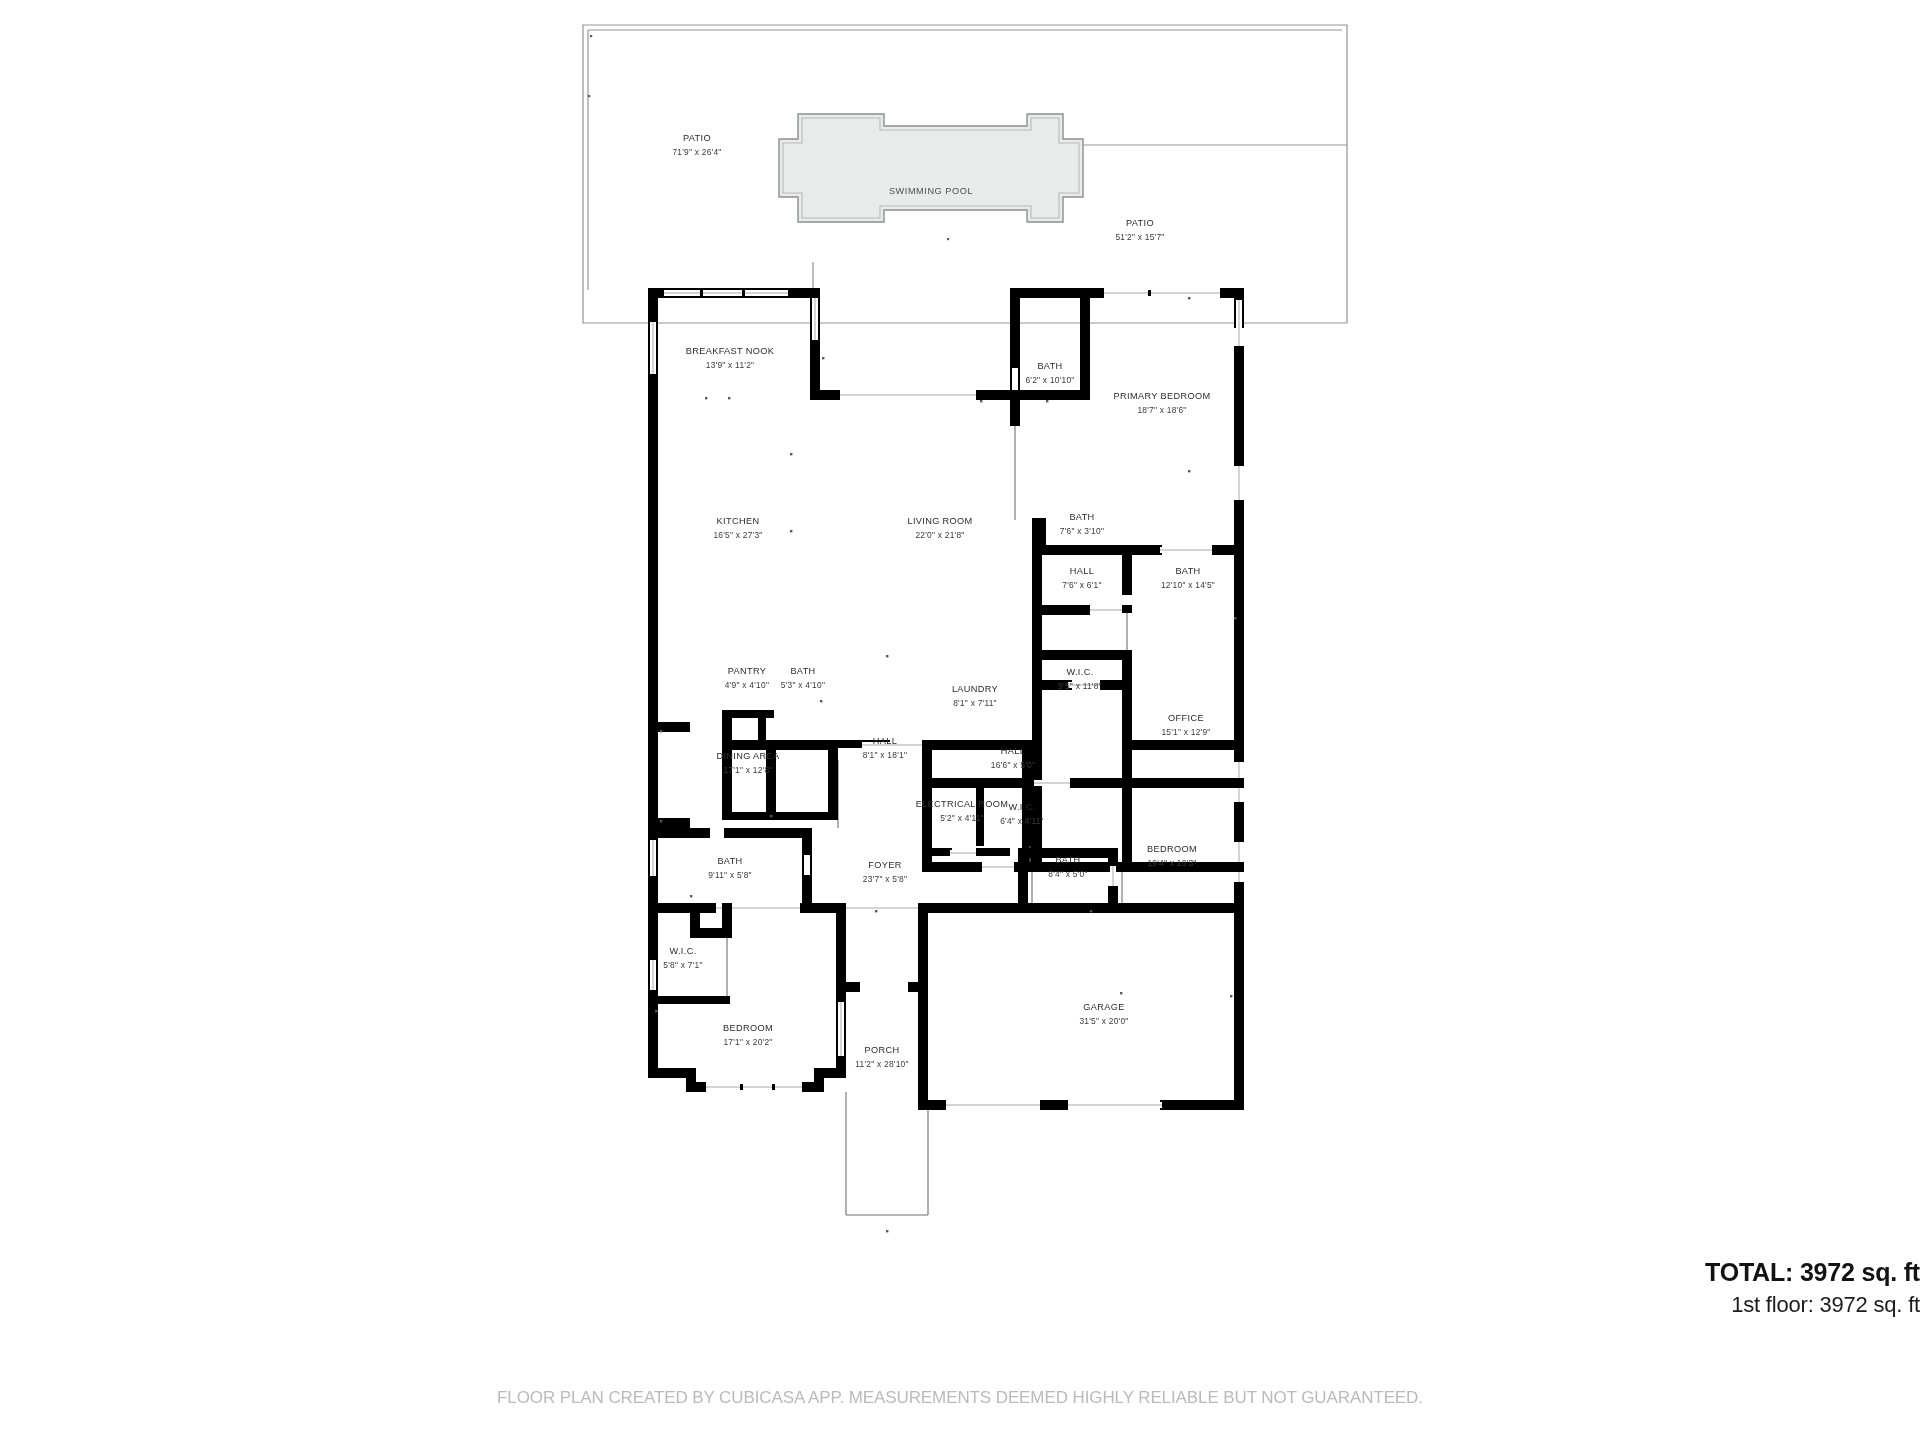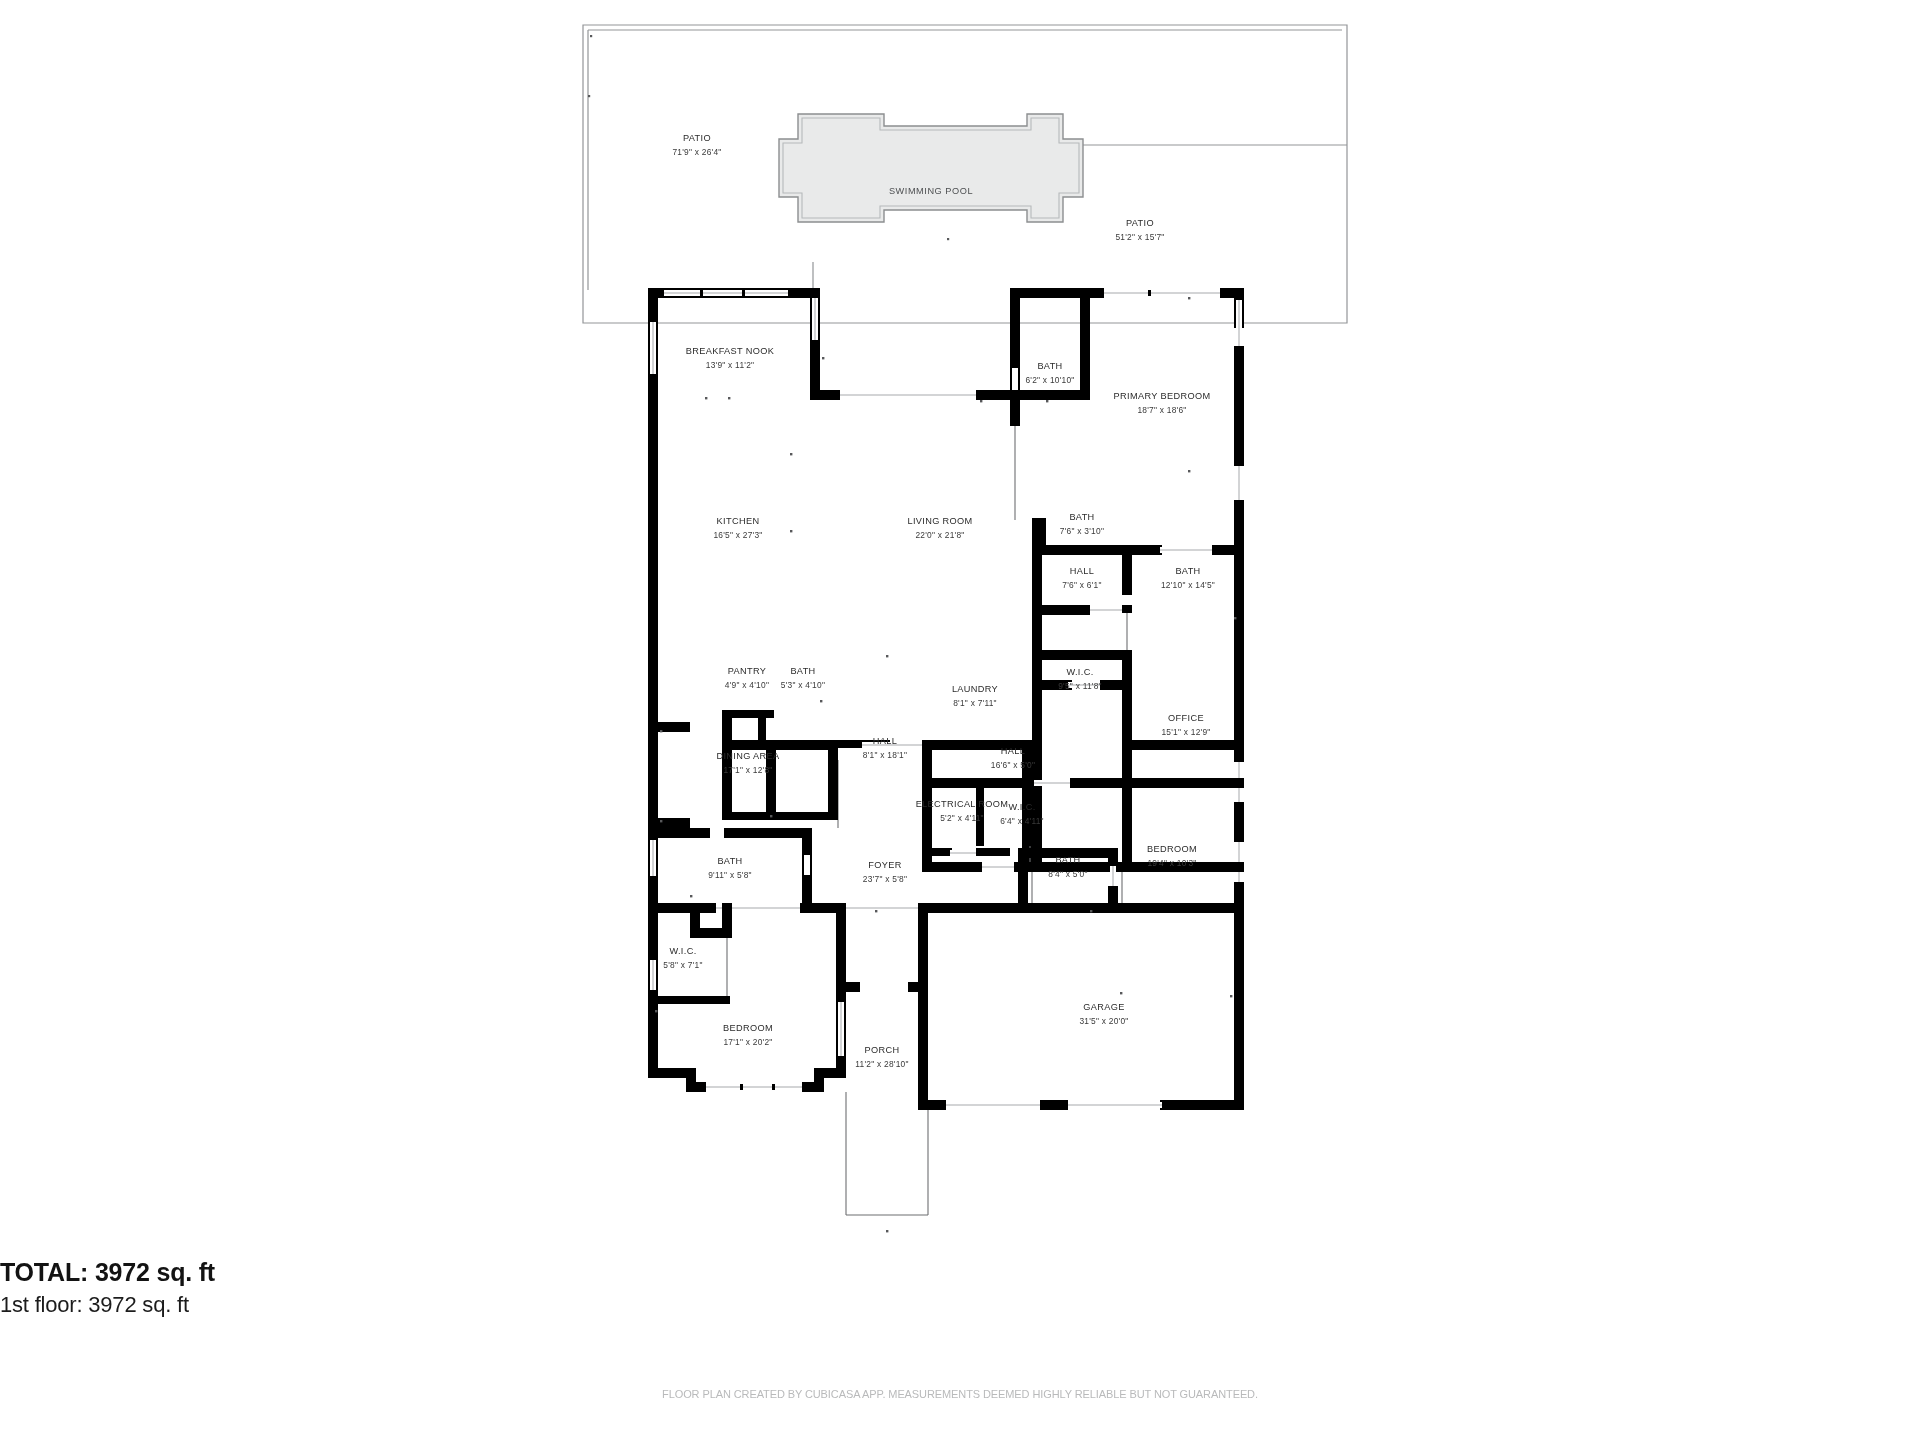--- a/index.html
+++ b/index.html
@@ -59,21 +59,21 @@
     fill: #4d4f51;
     text-anchor: middle;
     dominant-baseline: middle;
   }
 
   #summary {
     position: absolute;
     left: 0;
     top: 1258px;
     width: 1920px;
-    text-align: left;
+    text-align: right;
   }
   #summary .total {
     font-size: 25px;
     font-weight: bold;
     letter-spacing: -0.2px;
     color: #131313;
     margin: 0 0 4px 0;
     line-height: 1.18;
   }
   #summary .floorline {
@@ -90,21 +90,21 @@
     margin: 0 auto;
     line-height: 1.3;
     max-width: 1180px;
   }
   #disclaimer {
     position: absolute;
     left: 0;
     top: 1388px;
     width: 1920px;
     text-align: center;
-    font-size: 11px;
+    font-size: 17px;
     letter-spacing: -0.1px;
     color: #b9babb;
   }
 </style>
 </head>
 <body>
 
 <div id="plan-root">
 <svg id="floorplan" viewBox="0 0 1920 1440">
 

